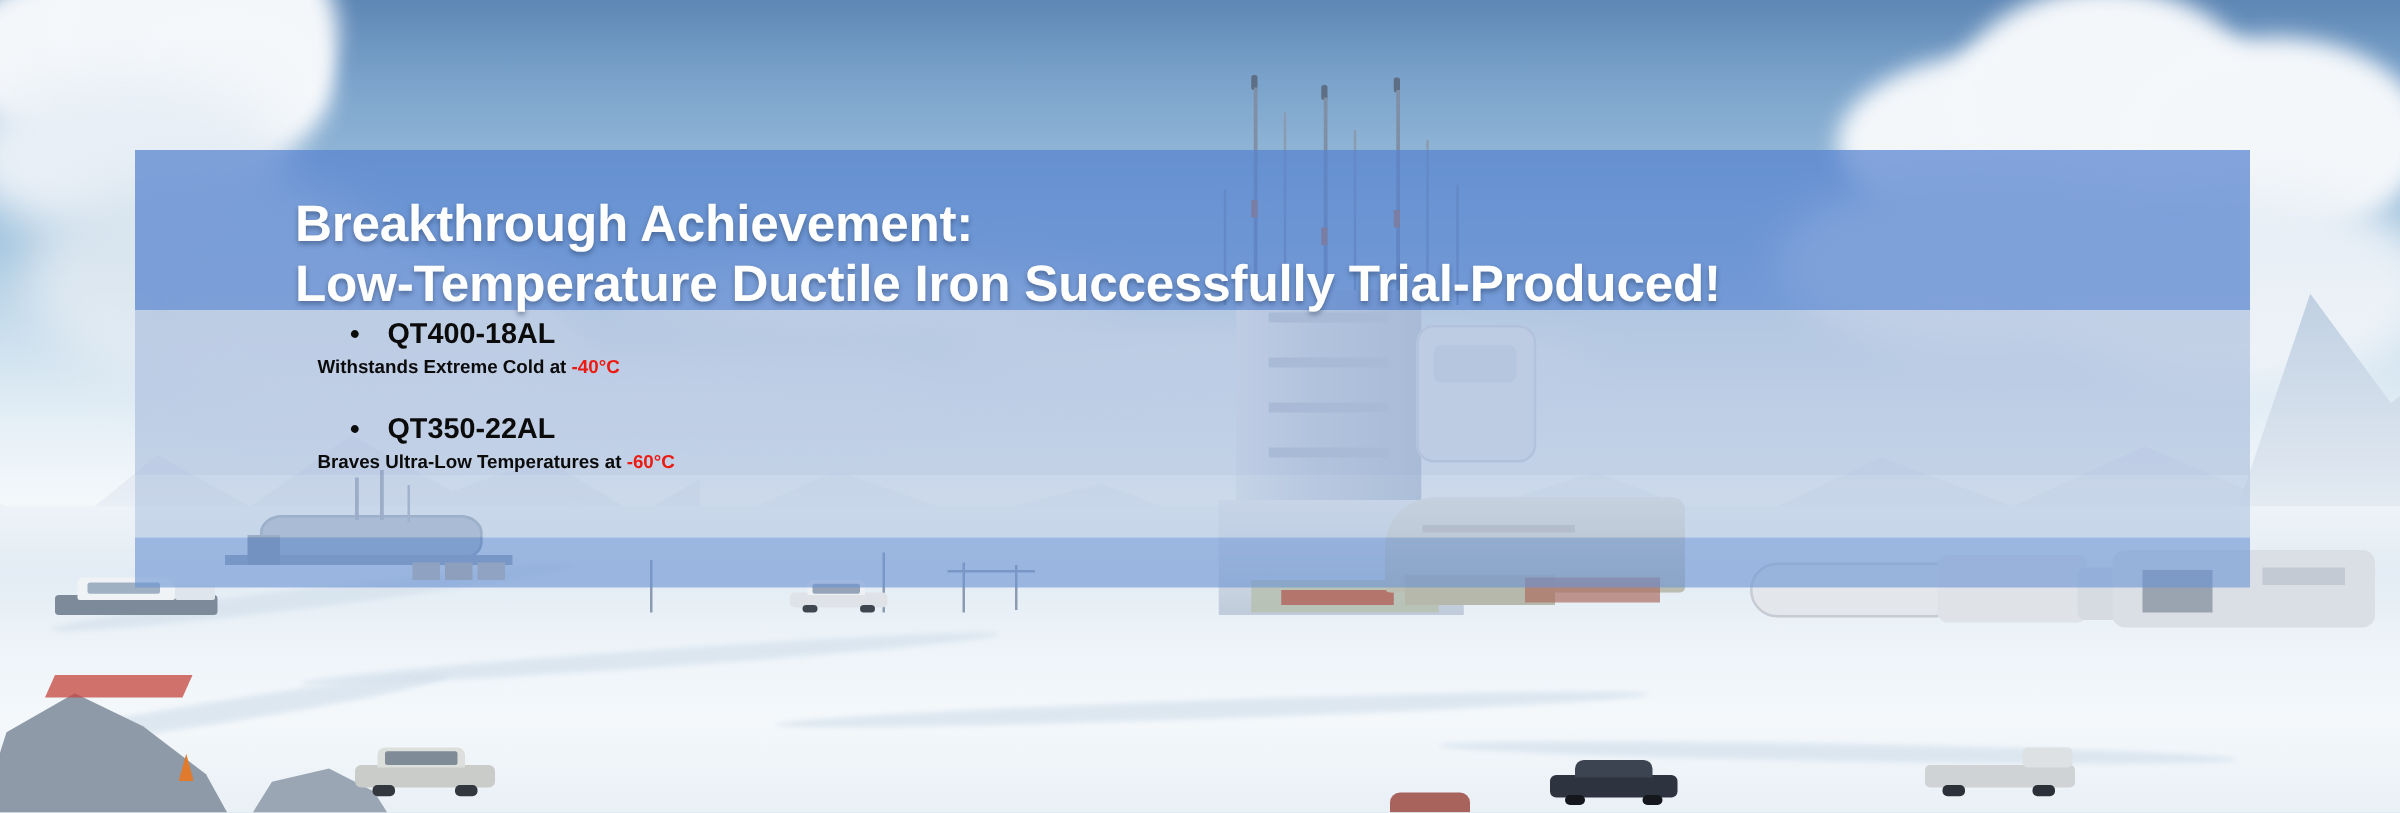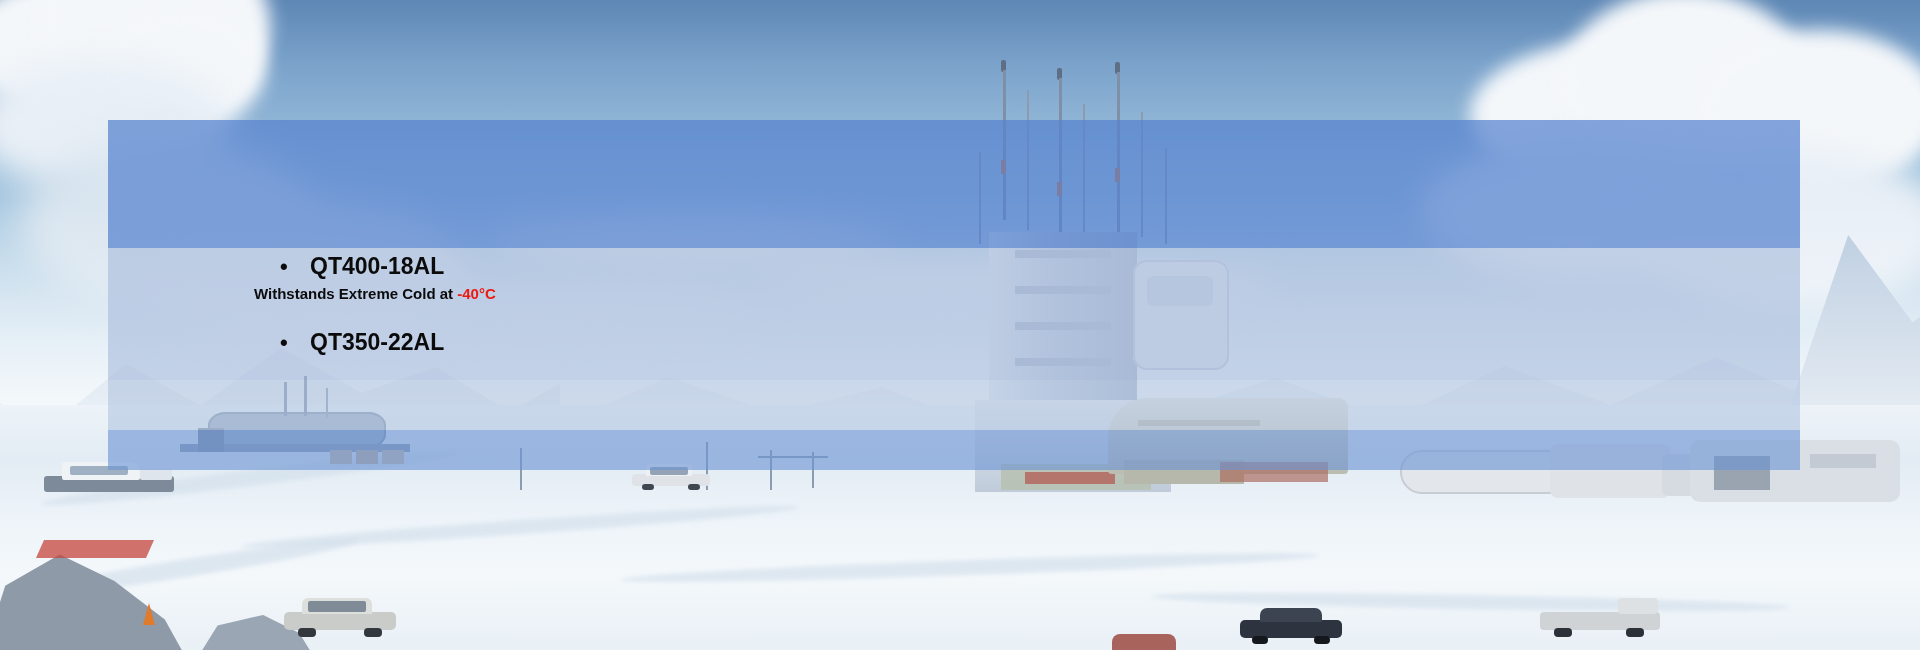--- a/index.html
+++ b/index.html
@@ -330,36 +330,43 @@
 
     <div style="position:absolute; left:1112px; top:634px; width:64px; height:16px; background:#9c4a42; border-radius:8px 8px 0 0; opacity:.85;"></div>
   </div>
 
   <div class="overlay">
     <div class="band band-title"></div>
     <div class="band band-body1"></div>
     <div class="band band-body2"></div>
     <div class="band band-foot"></div>
 
+    <div class="title-block">
+      <div>Breakthrough Achievement:</div>
+      <div>Low-Temperature Ductile Iron Successfully Trial-Produced!</div>
+    </div>
 
     <div class="bullets">
 
       <div class="bullet-group">
         <div class="bullet-row">
           <span class="bullet-dot">•</span>
           <span class="bullet-code">QT400-18AL</span>
         </div>
         <div class="bullet-desc">
           <span>Withstands Extreme Cold at </span><span class="temp">-40°C</span>
         </div>
       </div>
 
       <div class="bullet-group">
         <div class="bullet-row">
           <span class="bullet-dot">•</span>
           <span class="bullet-code">QT350-22AL</span>
         </div>
+        <div class="bullet-desc">
+          <span>Braves Ultra-Low Temperatures at </span><span class="temp">-60°C</span>
+        </div>
       </div>
 
     </div>
   </div>
 
 </div>
 
 </body></html>

